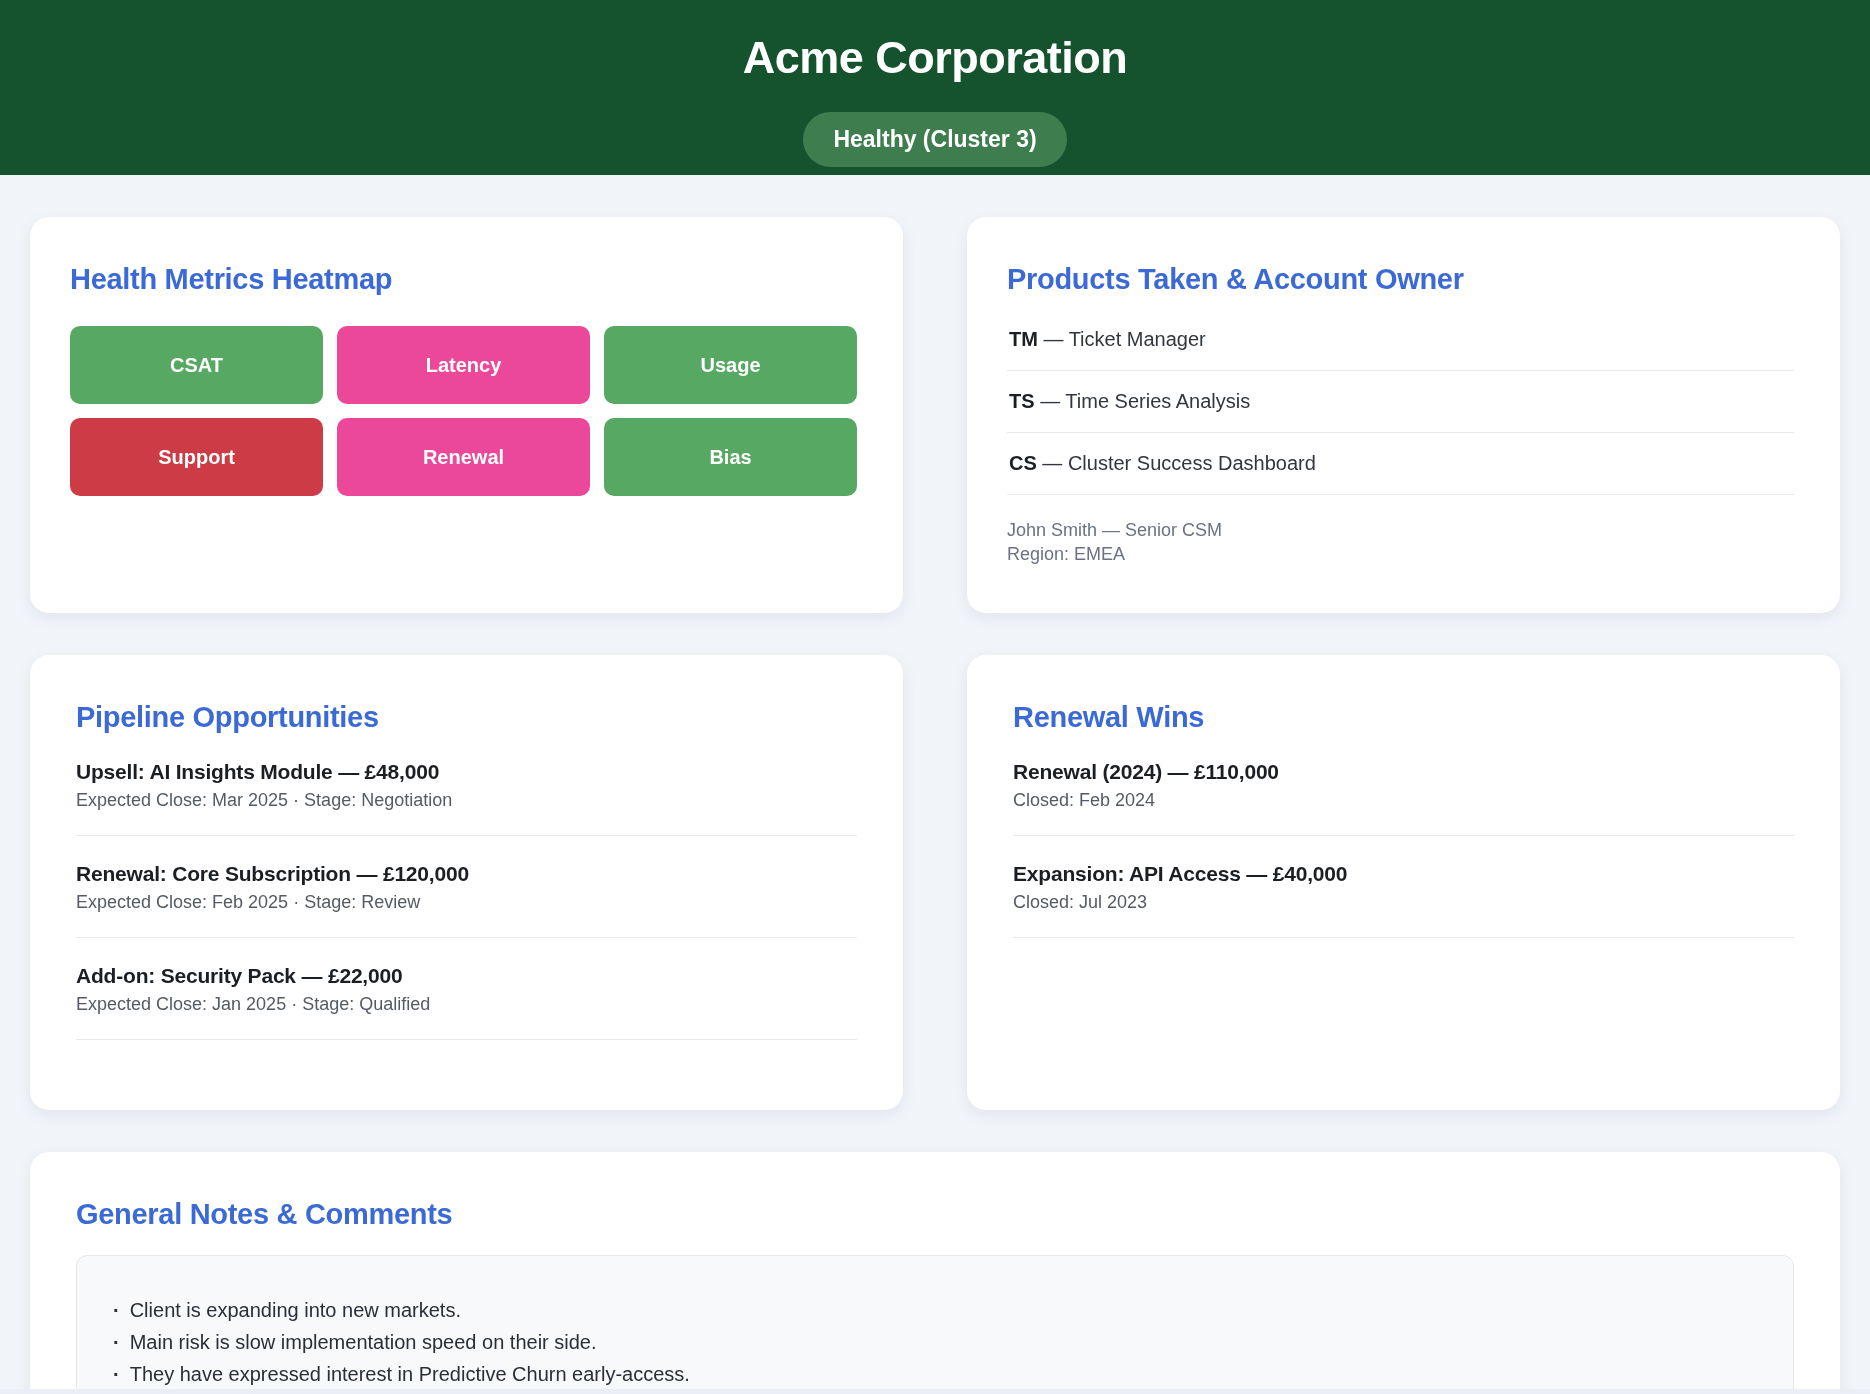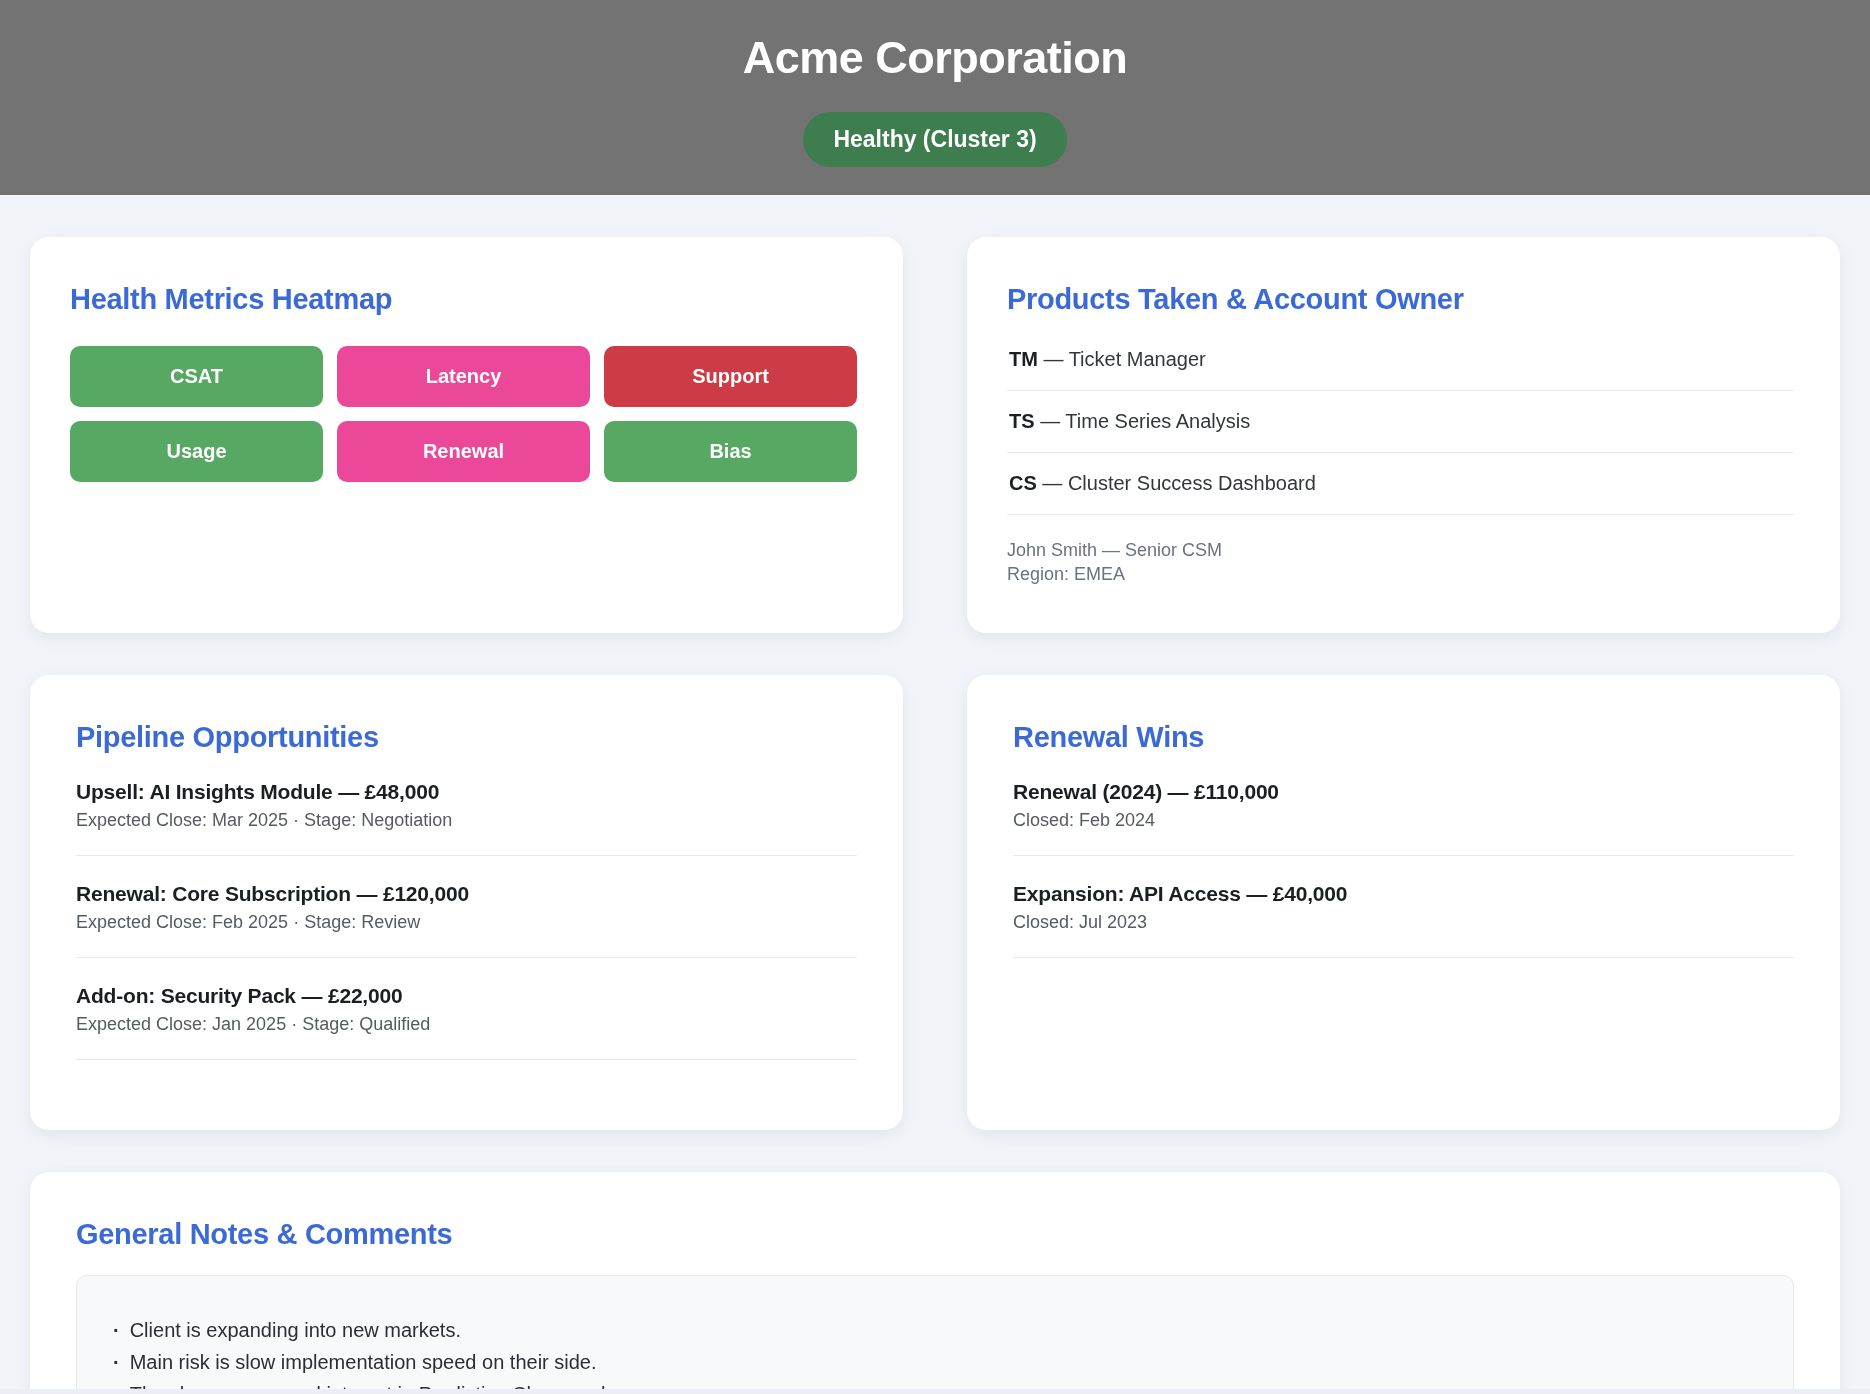--- a/index.html
+++ b/index.html
@@ -4,22 +4,22 @@
 <style>
   * { margin:0; padding:0; box-sizing:border-box; }
   html,body { width:1870px; height:1394px; }
   body {
     background:#f1f4f9;
     font-family:"Liberation Sans", sans-serif;
     overflow:hidden;
   }
   
   .hero {
-    background:#737373;
-    height:195px;
+    background:#14532d;
+    height:175px;
     text-align:center;
   }
   .hero h1 {
     color:#ffffff;
     font-size:45px;
     font-weight:bold;
     letter-spacing:-0.5px;
     padding-top:32px;
   }
   .badge {
@@ -57,21 +57,21 @@
   .row2 { min-height:385px; }
   .span2 { grid-column:1 / -1; min-height:316px; }
   
   .tiles {
     display:grid;
     grid-template-columns:repeat(3, 1fr);
     gap:14px;
     margin-top:30px;
   }
   .tile {
-    height:61px;
+    height:78px;
     border-radius:10px;
     display:flex;
     align-items:center;
     justify-content:center;
     color:#ffffff;
     font-size:20px;
     font-weight:bold;
   }
   .tile.green { background:#57a863; }
   .tile.amber { background:#ec4899; }
@@ -150,26 +150,26 @@
     <div class="tiles">
 
         <div class="tile green">
           <span>CSAT</span>
         </div>
 
         <div class="tile amber">
           <span>Latency</span>
         </div>
 
+        <div class="tile green">
+          <span>Usage</span>
+        </div>
+
         <div class="tile red">
           <span>Support</span>
-        </div>
-
-        <div class="tile green">
-          <span>Usage</span>
         </div>
 
         <div class="tile amber">
           <span>Renewal</span>
         </div>
 
         <div class="tile green">
           <span>Bias</span>
         </div>
       </div>

